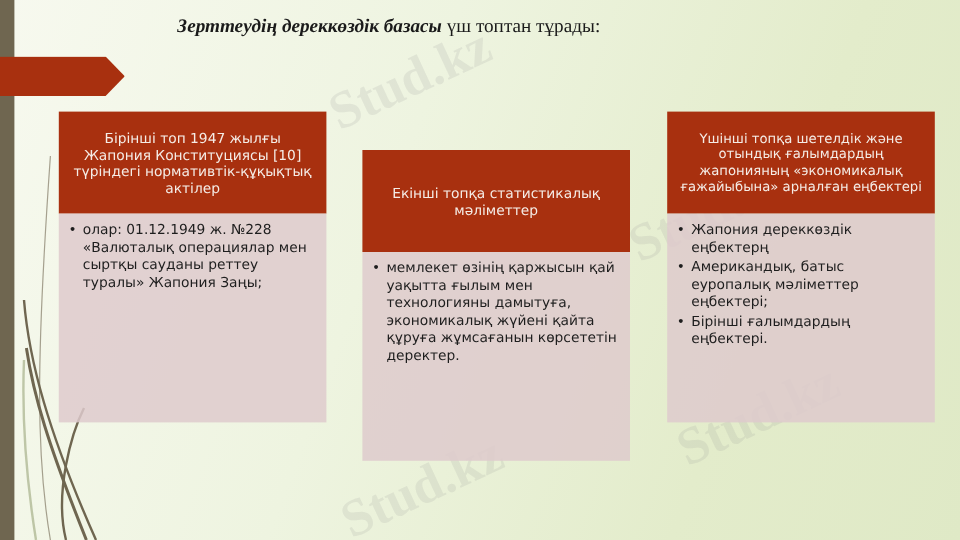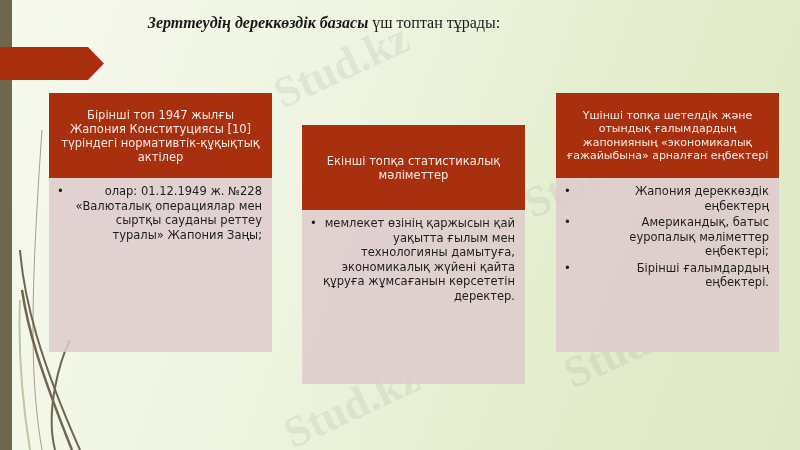--- a/index.html
+++ b/index.html
@@ -27,21 +27,21 @@
   .card-head {
     height:85px; background:#a8300f; color:#f5ece6;
     display:flex; align-items:center; justify-content:center; text-align:center;
     font-size:11.5px; line-height:14px; padding:0 10px; box-sizing:border-box;
   }
   .card-body {
     height:174px; background:rgba(222,202,204,0.85); box-sizing:border-box;
     padding:6px 10px 0 8px; font-size:11.5px; line-height:14.5px; color:#1e1e1e;
   }
   .card-body ul { margin:0; padding:0; list-style:none; }
-  .card-body li { position:relative; padding-left:12px; margin-bottom:2px;text-align:right; }
+  .card-body li { position:relative; padding-left:12px; margin-bottom:2px; }
   .card-body li::before { content:"•"; position:absolute; left:0; top:0; }
   #card1 { left:49px; }
   #card2 { left:302px;margin-top:32px; }
   #card3 { left:556px;border-radius:19px; }
   #card3 .card-head { line-height:13.5px; font-size:11px; }
 </style>
 </head>
 <body>
 
 <div class="side-bar"></div>

